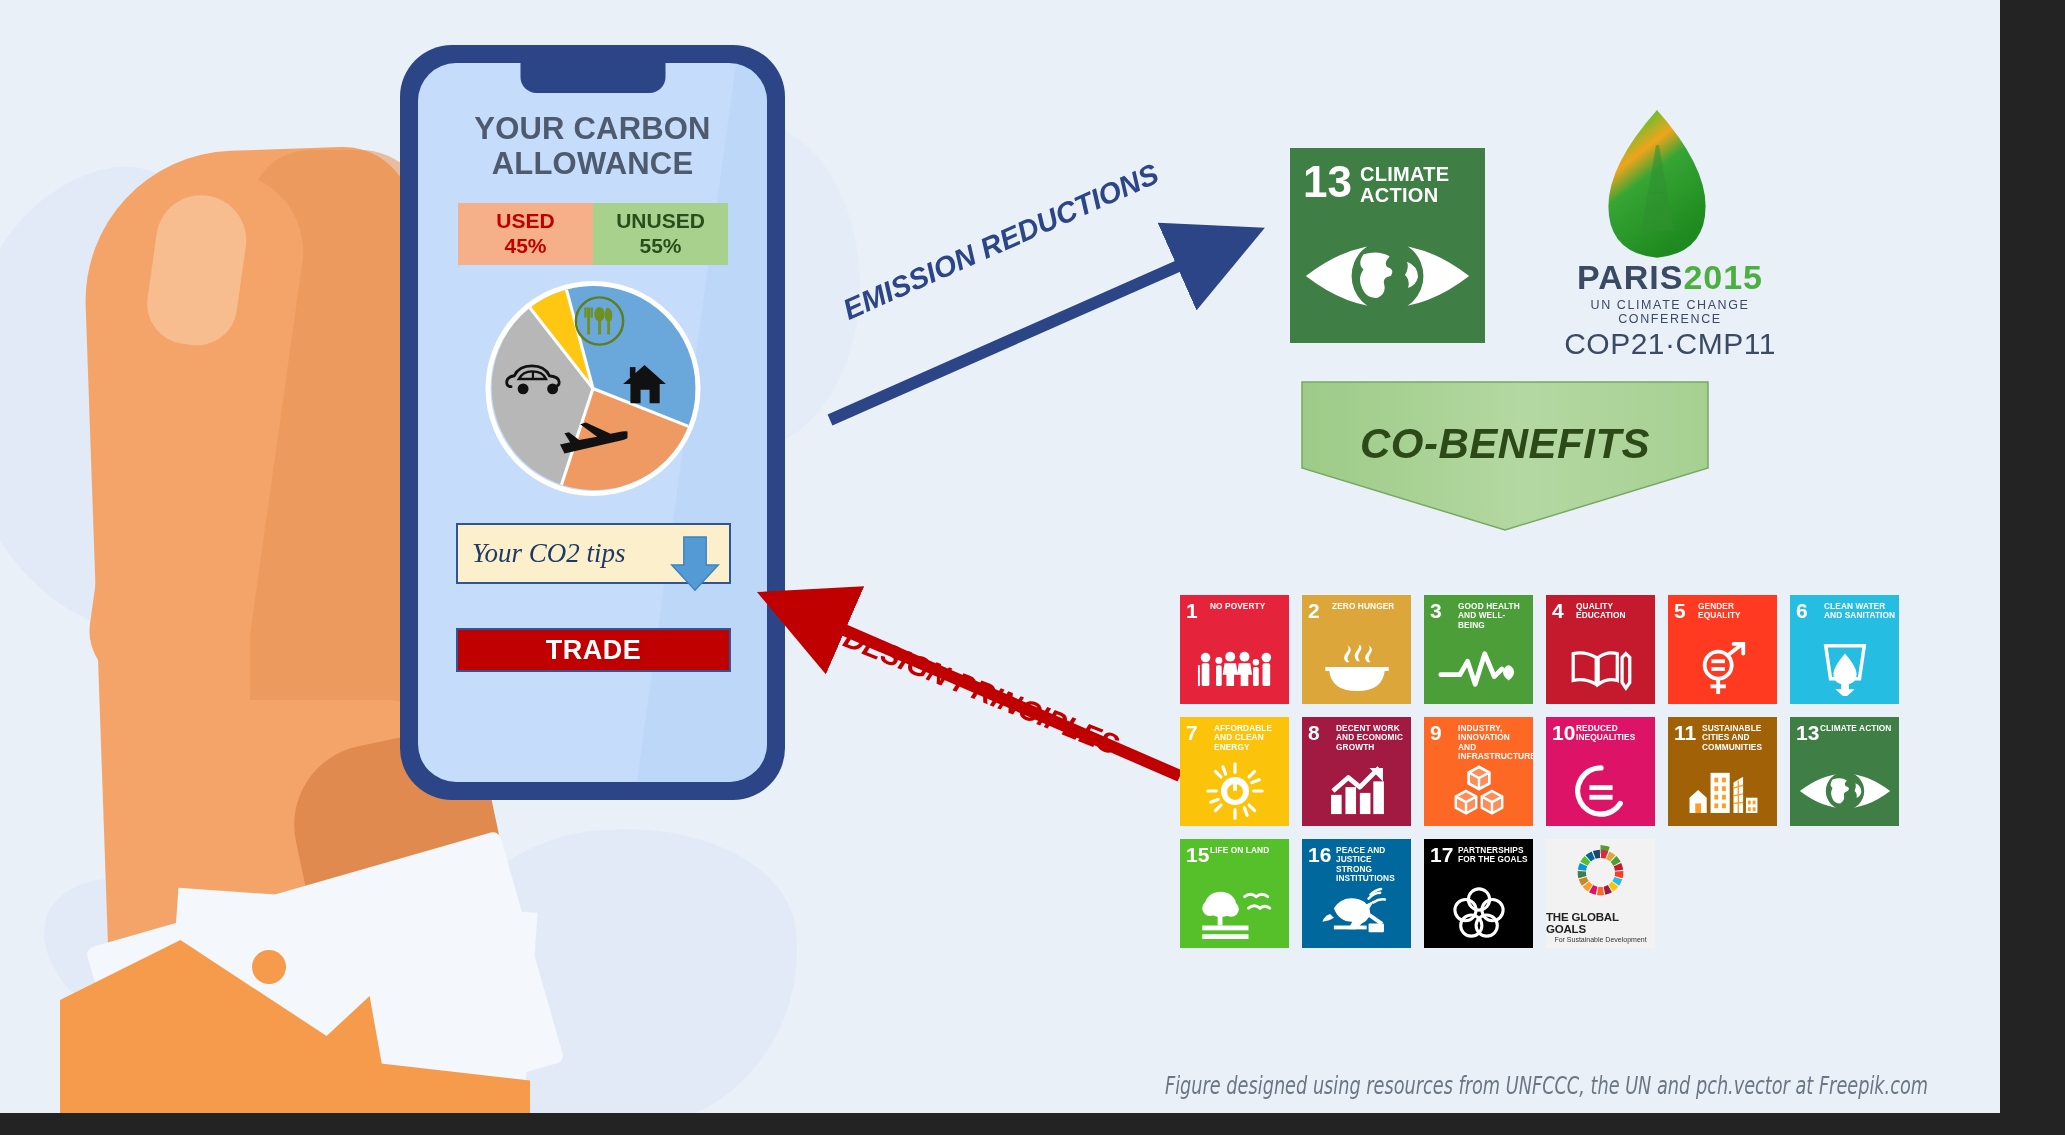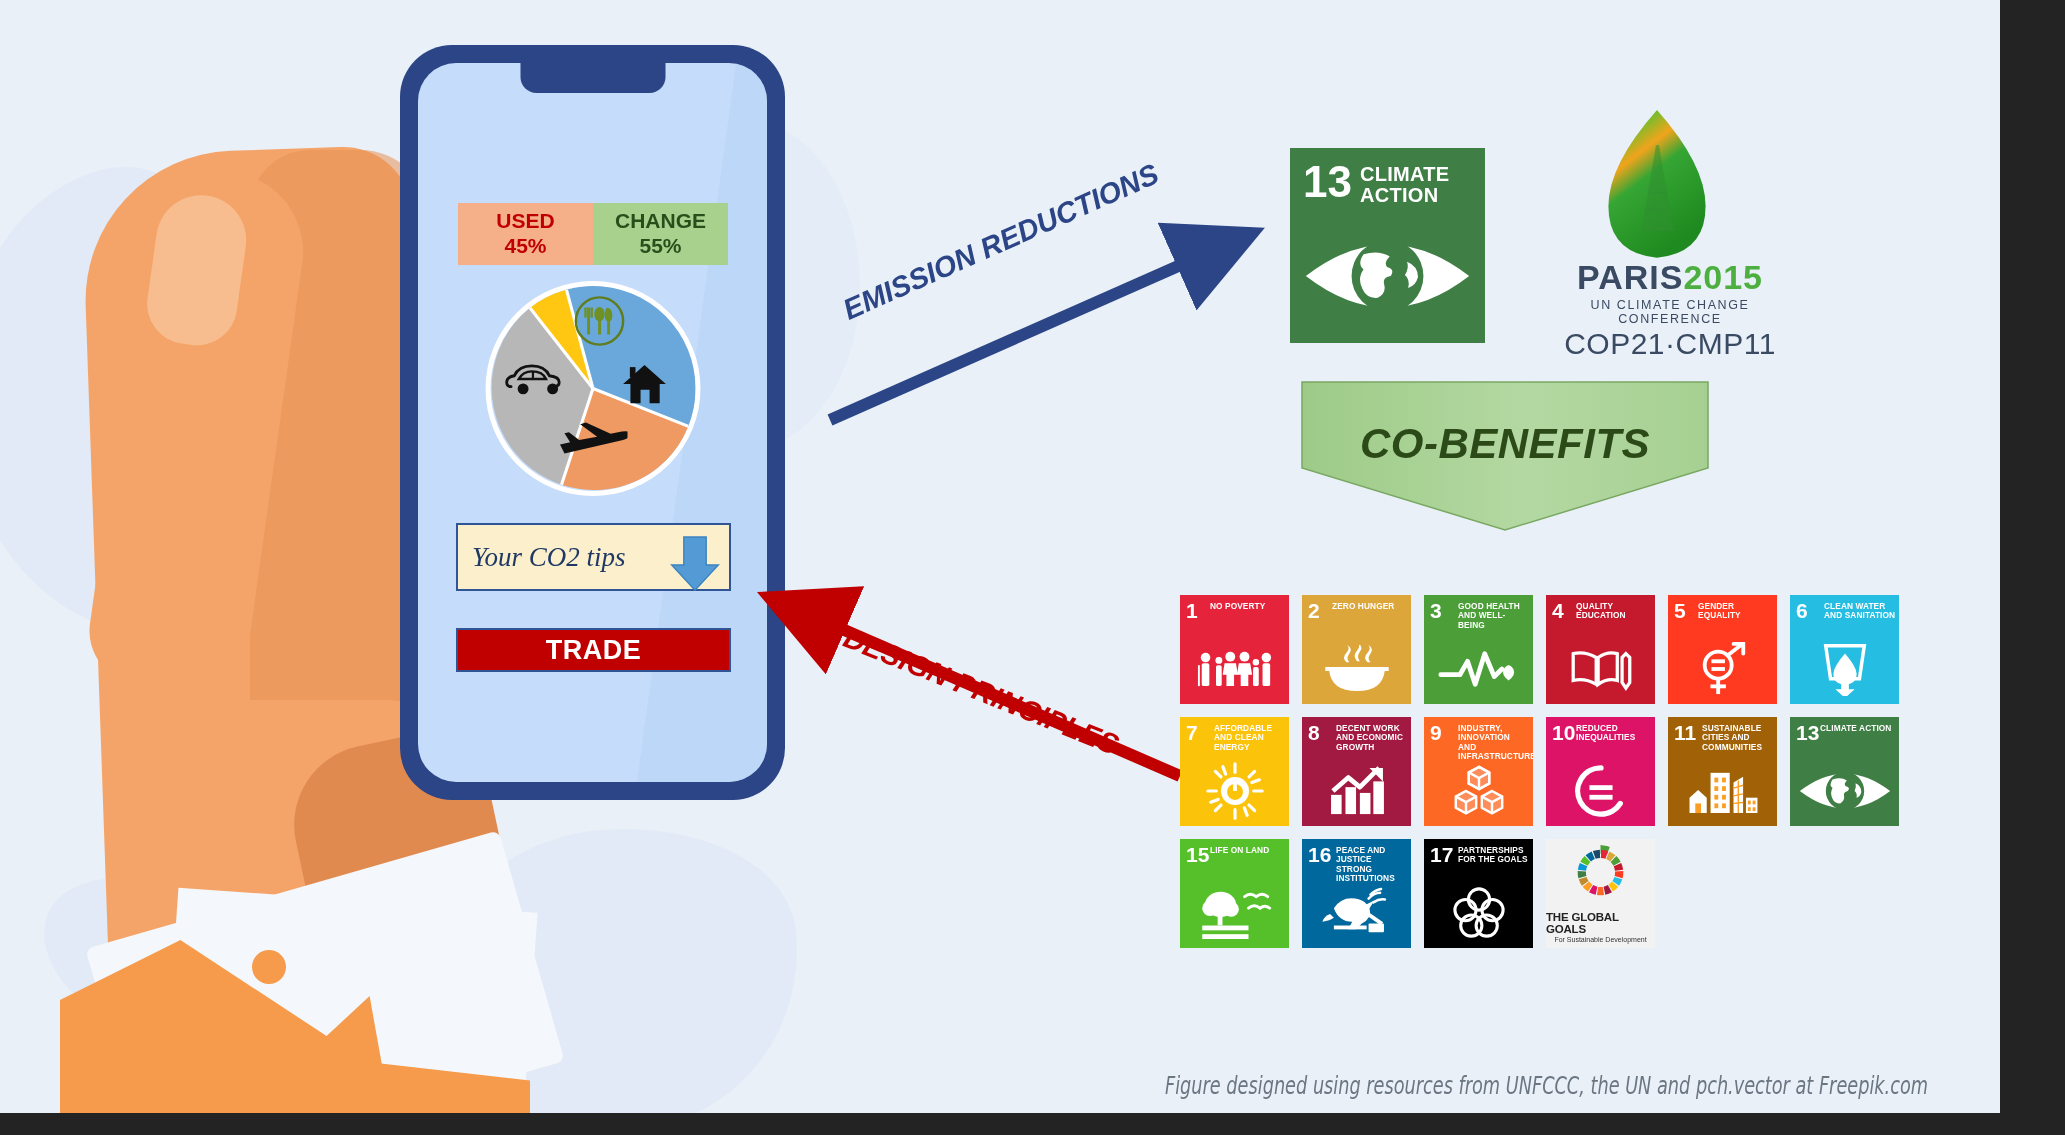--- a/index.html
+++ b/index.html
@@ -52,21 +52,21 @@
   .usage-cell{flex:1;display:flex;flex-direction:column;align-items:center;justify-content:center;
               font-size:21px;font-weight:bold;line-height:1.18;}
   #usage-used{background:#f6b089;color:#c00000;}
   #usage-unused{background:#a9d18e;color:#284f1b;}
 
   
   #pie-wrap{position:absolute;left:50%;top:218px;transform:translateX(-50%);width:215px;height:215px;}
   #pie{position:absolute;inset:0;border-radius:50%;border:5px solid #ffffff;box-sizing:border-box;overflow:hidden;}
   .pie-ico{position:absolute;display:flex;align-items:center;justify-content:center;}
 
-  #tips{position:absolute;left:38px;top:460px;width:275px;height:68px;background:#fcefcc;
+  #tips{position:absolute;left:38px;top:460px;width:275px;height:61px;background:#fcefcc;
         border:2px solid #2f5597;box-sizing:border-box;display:flex;align-items:center;}
   #tips-text{font-family:"Liberation Serif",serif;font-style:italic;font-size:27px;color:#1f3864;padding-left:14px;}
   #tips-arrow{position:absolute;right:6px;top:10px;width:56px;height:58px;}
 
   #trade{position:absolute;left:38px;top:565px;width:275px;height:44px;background:#c00000;
          border:2px solid #2f5597;box-sizing:border-box;color:#fff;font-size:27px;font-weight:bold;
          display:flex;align-items:center;justify-content:center;letter-spacing:.5px;}
 
   
   .arrow-svg{position:absolute;overflow:visible;}
@@ -134,28 +134,29 @@
     <div id="sleeve2"></div>
     <div id="cuffdot"></div>
     <div id="jacket"></div>
     <div id="jacket2"></div>
 
     <div id="phone">
       <div id="screen">
         <div id="glare"></div>
         <div id="notch"></div>
 
+        <div id="phone-title">YOUR CARBON ALLOWANCE</div>
 
         <div id="usage-bar">
           <div class="usage-cell" id="usage-used" style="background: rgb(246, 176, 137); color: rgb(192, 0, 0);">
             <span>USED</span>
             <span>45%</span>
           </div>
           <div class="usage-cell" id="usage-unused" style="background: rgb(169, 209, 142); color: rgb(40, 79, 27);">
-            <span>CHANGE</span>
+            <span>UNUSED</span>
             <span>55%</span>
           </div>
         </div>
 
         <div id="pie-wrap">
           <div id="pie">
             <svg viewBox="0 0 200 200" width="205" height="205" style="position:absolute;left:0;top:0;">
 
               <path d="M100,100 L100,0 A100,100 0 0,1 139,8 Z" fill="#ffc712" transform="rotate(-38 100 100)"></path>
 

